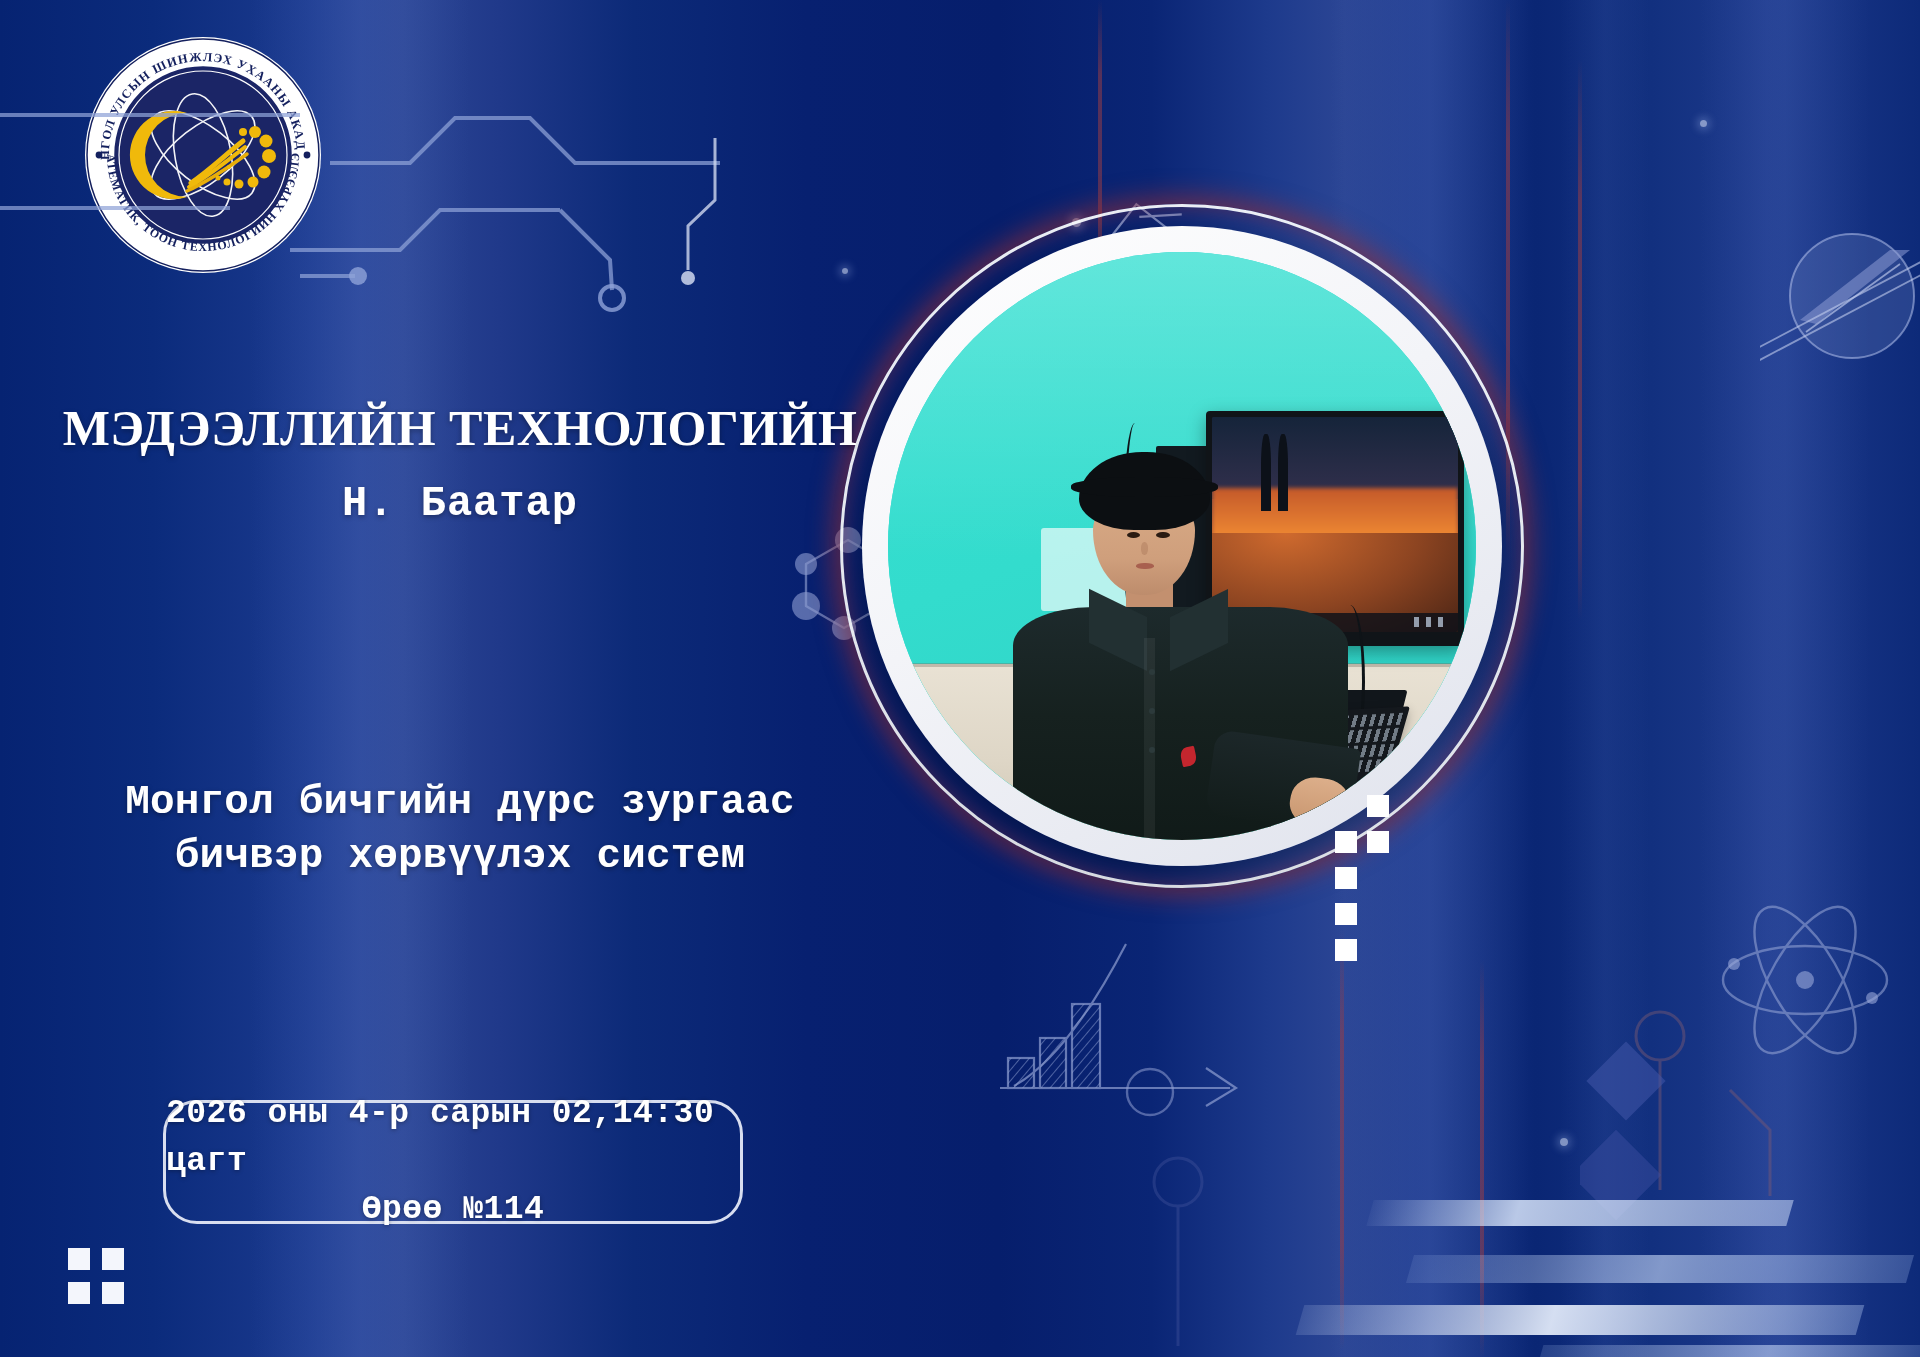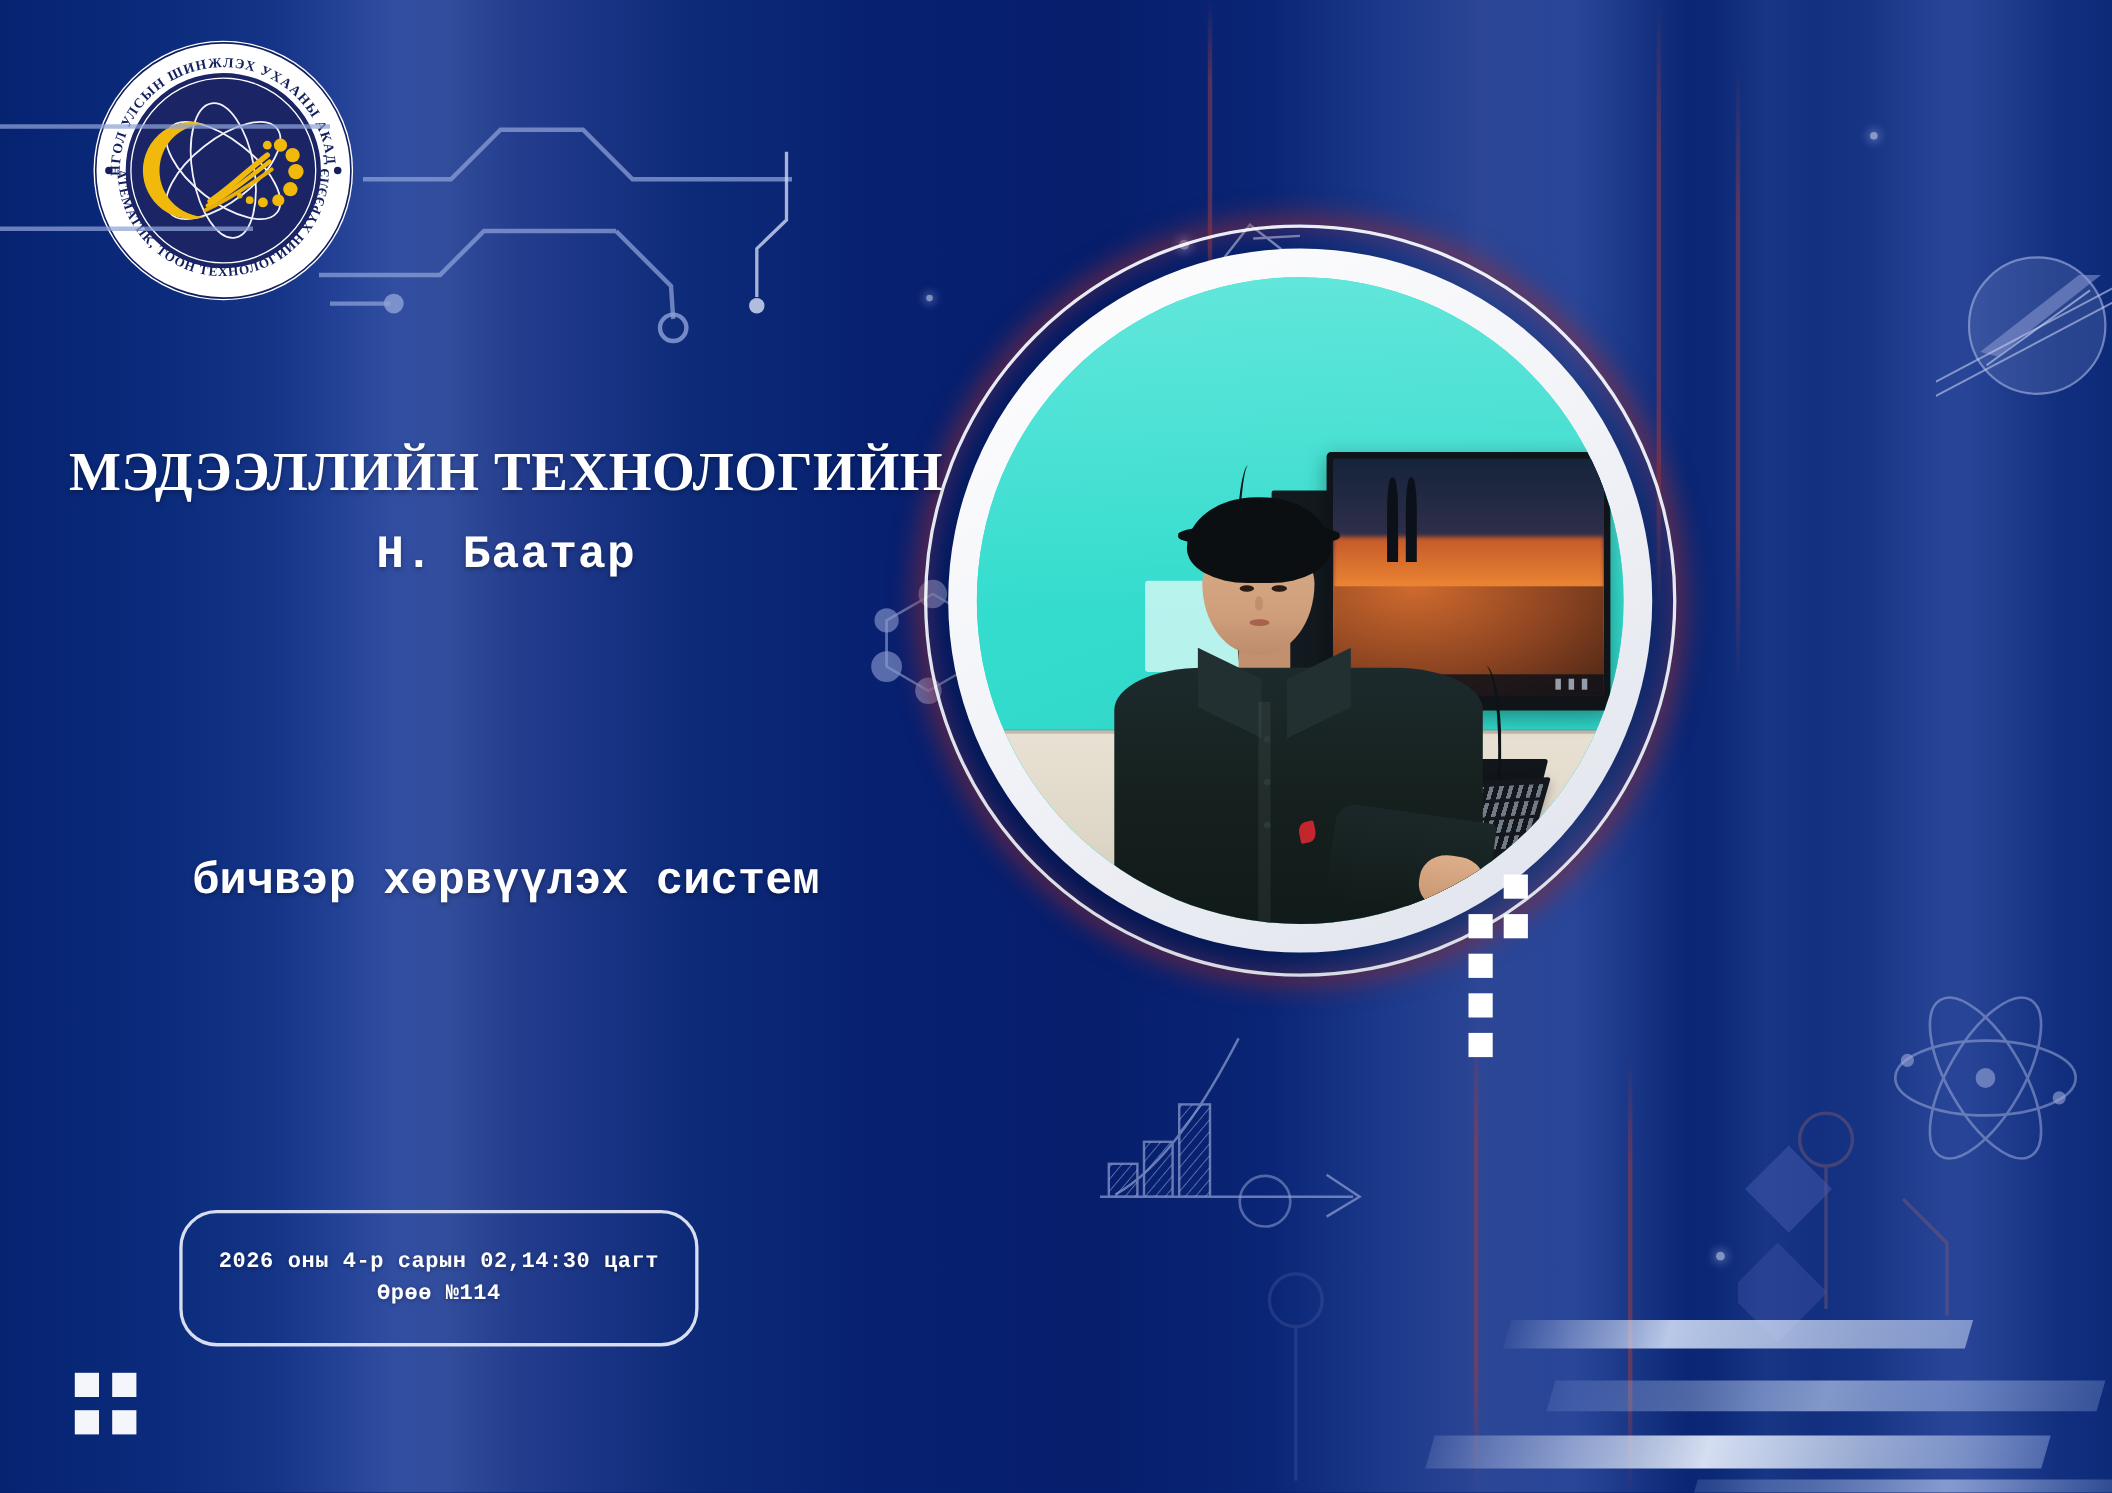--- a/index.html
+++ b/index.html
@@ -70,25 +70,25 @@
   }
   #topic {
     position:absolute; left:40px; top:775px; width:840px; text-align:center;
     font-family:"Liberation Mono", monospace; font-weight:bold;
     font-size:41px; line-height:1.32; color:#fff; letter-spacing:.2px;
     text-shadow:0 2px 5px rgba(0,0,0,.35);
   }
 
   
   #date-badge {
-    position:absolute; left:163px; top:1100px; width:472px; height:124px;
+    position:absolute; left:163px; top:1100px; width:580px; height:124px;
     border:3px solid #d8def0; border-radius:34px;
     display:flex; flex-direction:column; align-items:center; justify-content:center;
     font-family:"Liberation Mono", monospace; font-weight:bold;
-    color:#fff; font-size:20px; line-height:1.45; letter-spacing:.5px;
+    color:#fff; font-size:33px; line-height:1.45; letter-spacing:.5px;
     text-shadow:0 1px 4px rgba(0,0,0,.35);
   }
 
   
   #dot-grid-bl { position:absolute; left:68px; top:1248px; width:56px; height:56px; }
   #dot-grid-bl i { position:absolute; width:22px; height:22px; background:#f4f6fc; display:block;}
   #dot-grid-bl i:nth-child(1){left:0;top:0;}
   #dot-grid-bl i:nth-child(2){left:34px;top:0;}
   #dot-grid-bl i:nth-child(3){left:0;top:34px;}
   #dot-grid-bl i:nth-child(4){left:34px;top:34px;}
@@ -481,20 +481,21 @@
   </div>
 
   <div id="dept-block">
     <div id="dept-name">
       <div>МЭДЭЭЛЛИЙН ТЕХНОЛОГИЙН</div>
     </div>
     <div id="presenter">Н. Баатар</div>
   </div>
 
   <div id="topic">
+    <div>Монгол бичгийн дүрс зургаас</div>
     <div>бичвэр хөрвүүлэх систем</div>
   </div>
 
   <div id="date-badge">
     <div>2026 оны 4-р сарын 02,14:30 цагт</div>
     <div>Өрөө №114</div>
   </div>
 
   <div id="dot-grid-bl">
     <i></i>

